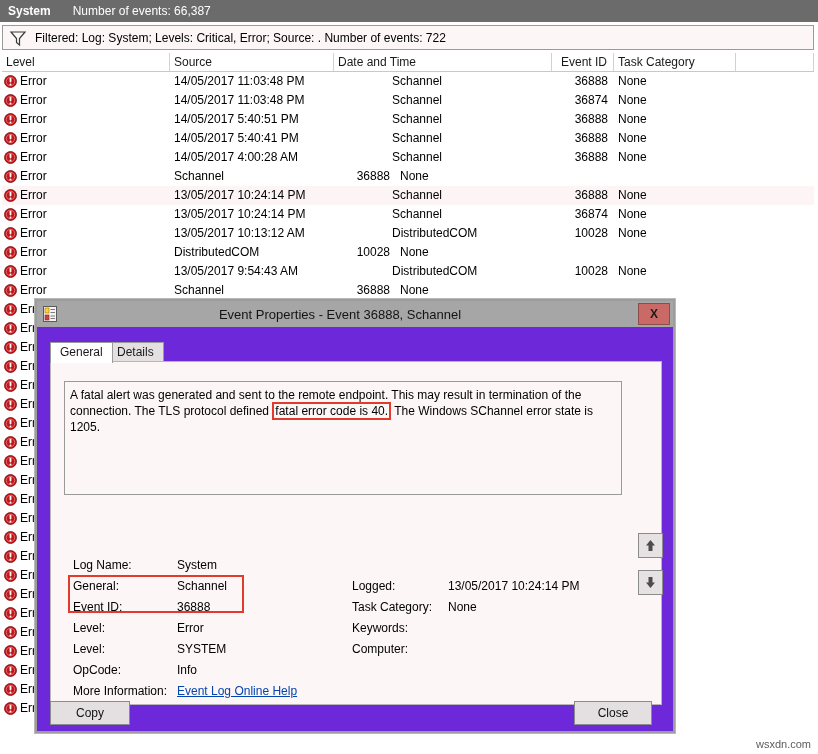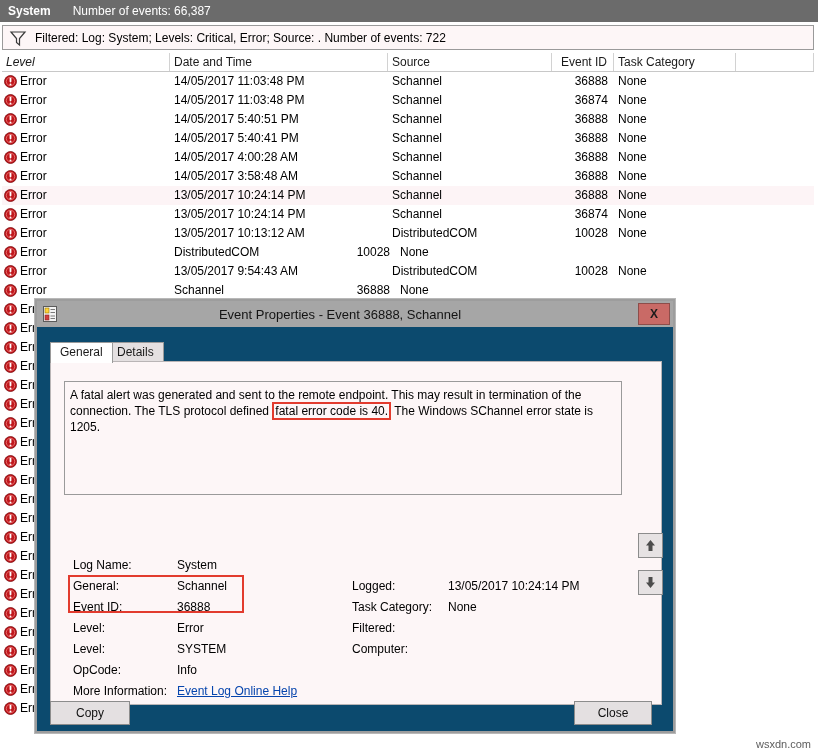--- a/index.html
+++ b/index.html
@@ -69,21 +69,21 @@
   .row.sel{background:#fdf4f6;}
   .cell{overflow:hidden;white-space:nowrap;padding-left:4px;box-sizing:border-box;}
   .cell.num{text-align:right;padding-right:6px;padding-left:0;}
   .err-icon{
     width:13px;height:13px;flex:none;margin-left:2px;margin-right:3px;display:block;
   }
 
   
   .dialog{
     position:absolute;left:35px;top:299px;width:640px;height:434px;
-    background:#0c4a6e;
+    background:#6d28d9;
     border:2px solid #9d9d9d;
     box-sizing:border-box;
     box-shadow:0 0 0 1px #b8b8b8;
   }
   .dlg-title{
     position:absolute;left:0;top:0;right:0;height:26px;
     background:#a6a6a6;
     display:flex;align-items:center;
   }
   .dlg-ico{width:16px;height:16px;margin-left:5px;display:block;}
@@ -179,23 +179,23 @@
     <span class="filter-icon">
       <svg width="18" height="18" viewBox="0 0 18 18">
           <polygon points="2,3 16,3 10.5,9.5 10.5,16 7.5,13.5 7.5,9.5" fill="none" stroke="#3a3a3a" stroke-width="1.2"></polygon>
         </svg>
     </span>
     <span class="filter-text">Filtered: Log: System; Levels: Critical, Error; Source: . Number of events: 722</span>
   </div>
 
   <div class="listview">
     <div class="col-head" id="colhead">
-        <div class="ch" style="width: 168px; font-style: italic;">Level</div>
+        <div class="ch" style="width: 168px;">Level</div>
+        <div class="ch" style="width: 164px;">Source</div>
         <div class="ch" style="width: 218px;">Date and Time</div>
-        <div class="ch" style="width: 164px;">Source</div>
         <div class="ch num" style="width: 62px;">Event ID</div>
         <div class="ch" style="width: 122px;">Task Category</div>
         <div class="ch" style="width: 78px;"></div>
       </div>
     <div class="rows" id="rows">
         <div class="row">
           <div class="cell" style="width: 168px; display: flex; align-items: center; padding-left: 0px;">
             <span class="err-icon"><svg width="13" height="13" viewBox="0 0 13 13">
                 <circle cx="6.5" cy="6.5" r="6" fill="#c0171c" stroke="#7d0d10" stroke-width="0.8"></circle>
                 <circle cx="6.5" cy="6.5" r="4.2" fill="none" stroke="#e8726f" stroke-width="0.9"></circle>
@@ -277,21 +277,20 @@
         <div class="row">
           <div class="cell" style="width: 168px; display: flex; align-items: center; padding-left: 0px;">
             <span class="err-icon"><svg width="13" height="13" viewBox="0 0 13 13">
                 <circle cx="6.5" cy="6.5" r="6" fill="#c0171c" stroke="#7d0d10" stroke-width="0.8"></circle>
                 <circle cx="6.5" cy="6.5" r="4.2" fill="none" stroke="#e8726f" stroke-width="0.9"></circle>
                 <rect x="5.6" y="2.8" width="1.8" height="4.6" rx="0.8" fill="#ffffff"></rect>
                 <circle cx="6.5" cy="9.4" r="1" fill="#ffffff"></circle>
               </svg></span>
             <span>Error</span>
           </div>
-          <div class="cell" style="width: 218px;">14/05/2017 3:58:48 AM</div>
           <div class="cell" style="width: 164px;">Schannel</div>
           <div class="cell num" style="width: 62px;">36888</div>
           <div class="cell" style="width: 122px;">None</div>
           <div class="cell" style="width: 78px;"></div>
         </div>
         <div class="row sel">
           <div class="cell" style="width: 168px; display: flex; align-items: center; padding-left: 0px;">
             <span class="err-icon"><svg width="13" height="13" viewBox="0 0 13 13">
                 <circle cx="6.5" cy="6.5" r="6" fill="#c0171c" stroke="#7d0d10" stroke-width="0.8"></circle>
                 <circle cx="6.5" cy="6.5" r="4.2" fill="none" stroke="#e8726f" stroke-width="0.9"></circle>
@@ -813,21 +812,21 @@
         <div class="fld" style="left:9px;top:105px;">OpCode:</div>
         <div class="fld" style="left:113px;top:105px;">Info</div>
 
         <div class="fld" style="left:9px;top:126px;">More Information:</div>
         <div class="fld fld-link" style="left:113px;top:126px;">Event Log Online Help</div>
 
         <div class="fld" style="left:288px;top:21px;">Logged:</div>
         <div class="fld" style="left:384px;top:21px;">13/05/2017 10:24:14 PM</div>
         <div class="fld" style="left:288px;top:42px;">Task Category:</div>
         <div class="fld" style="left:384px;top:42px;">None</div>
-        <div class="fld" style="left:288px;top:63px;">Filtered:</div>
+        <div class="fld" style="left:288px;top:63px;">Keywords:</div>
         <div class="fld" style="left:384px;top:63px;"></div>
         <div class="fld" style="left:288px;top:84px;">Computer:</div>
         <div class="fld" style="left:384px;top:84px;"></div>
       </div>
     </div>
 
     <div class="btn btn-copy">Copy</div>
     <div class="btn btn-close">Close</div>
   </div>
 

